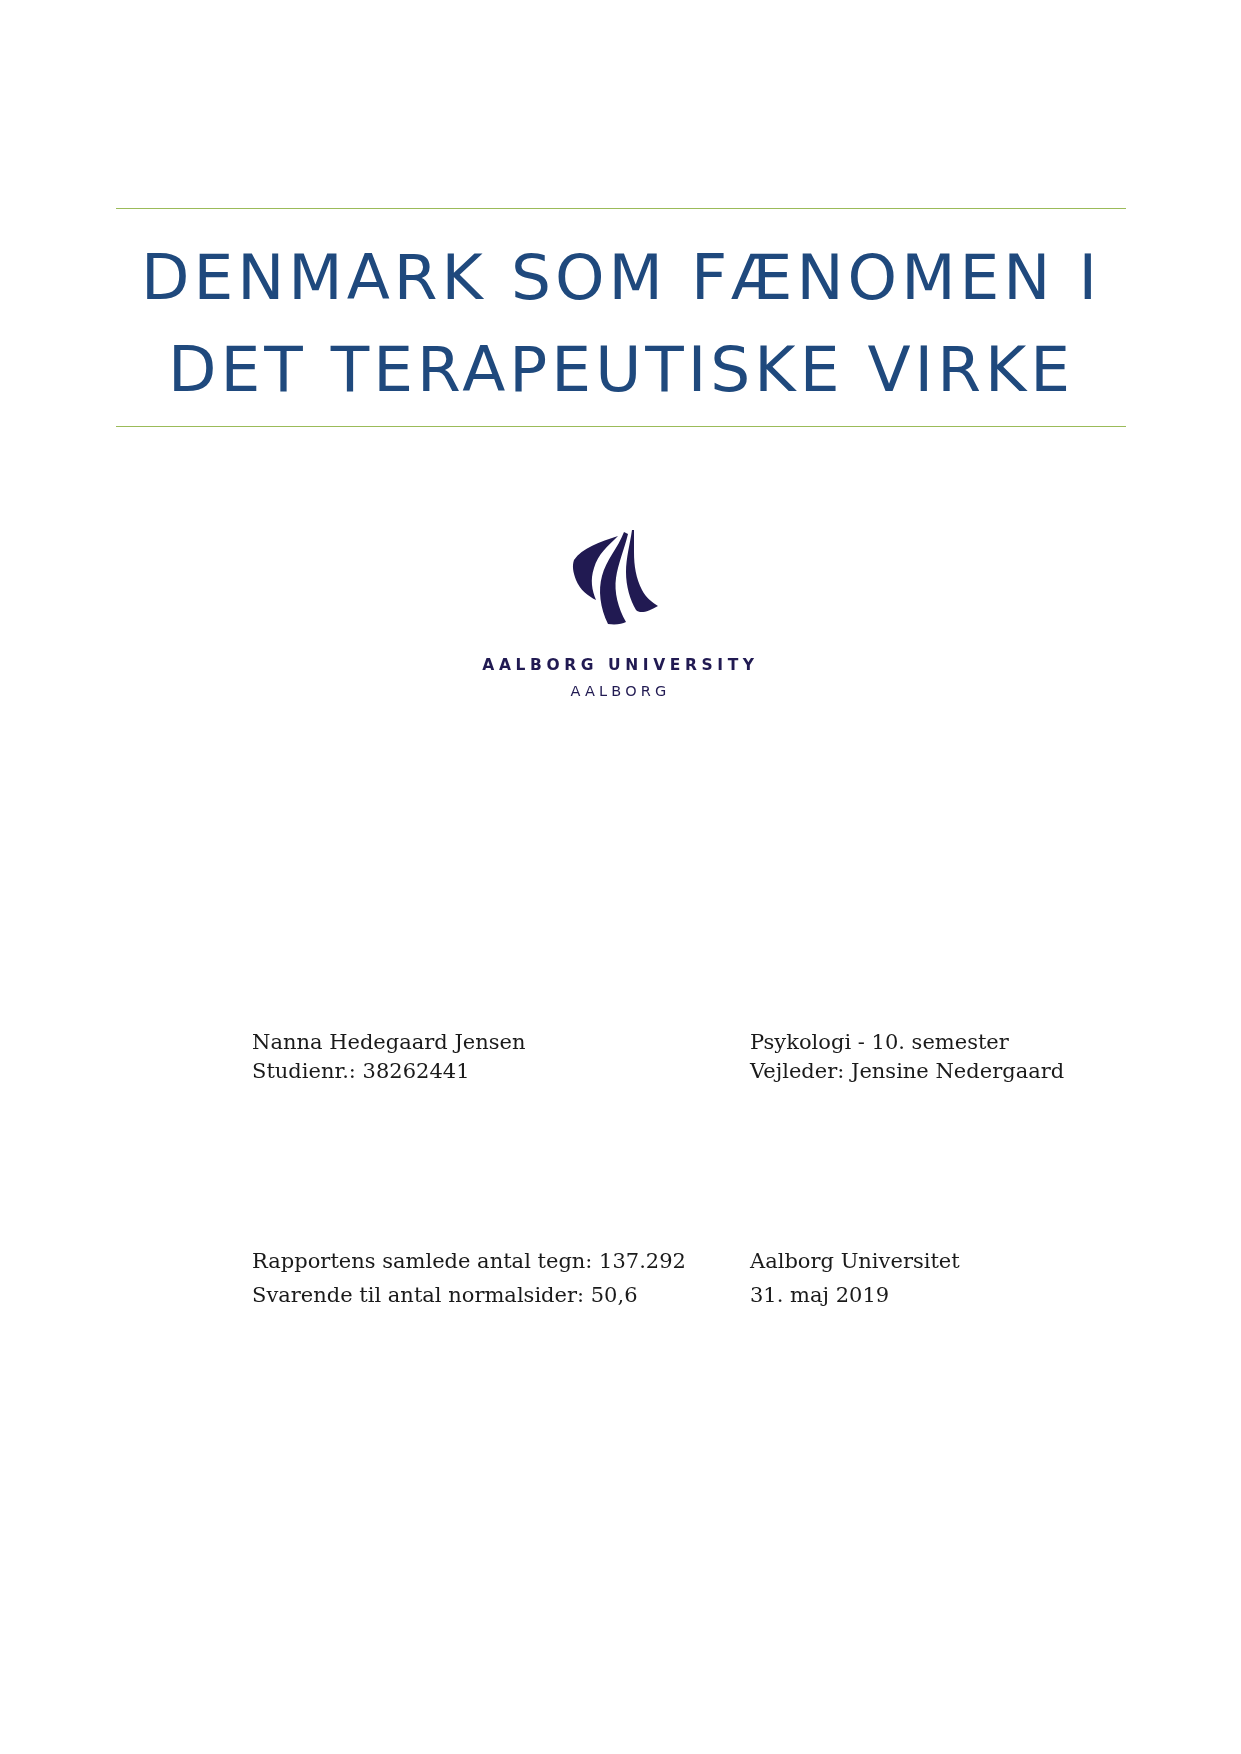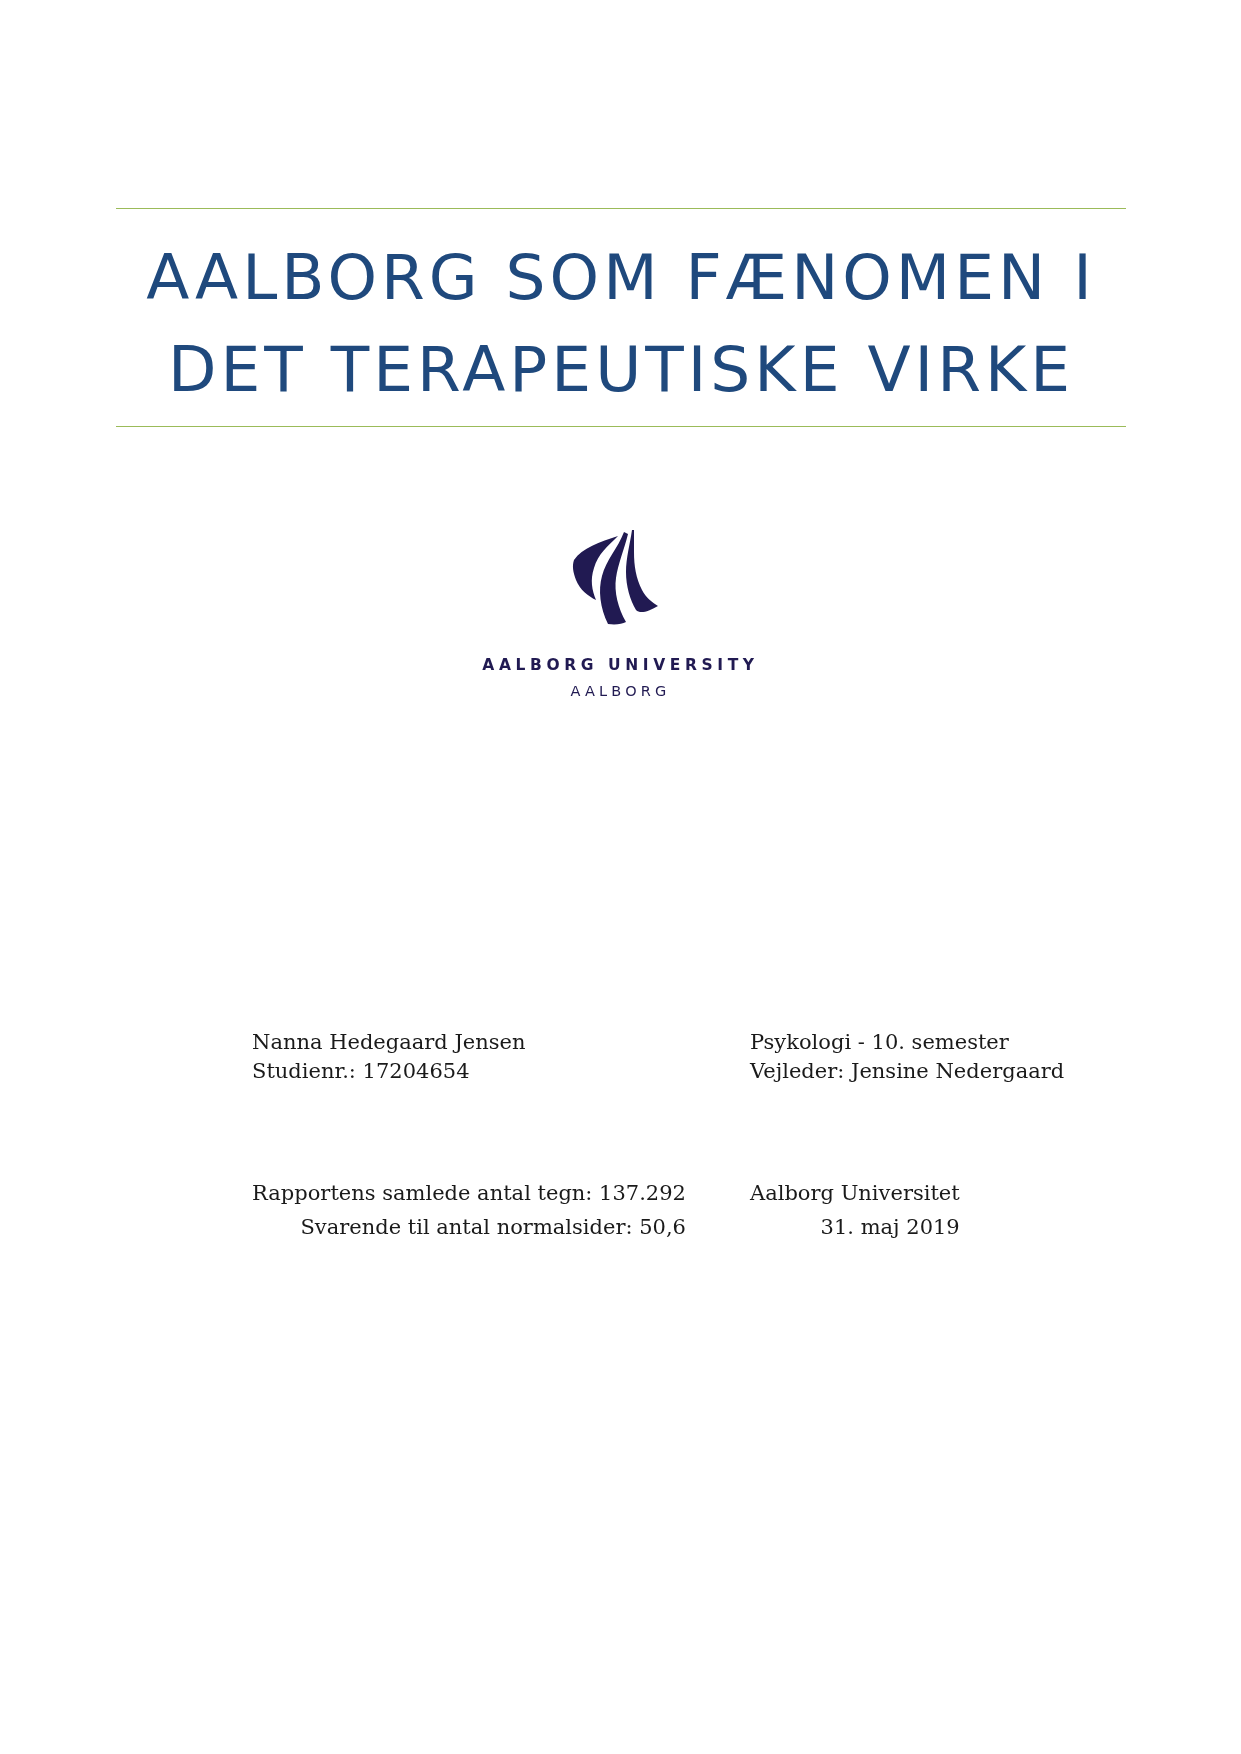--- a/index.html
+++ b/index.html
@@ -28,31 +28,31 @@
   }
   .info {
     position: absolute; font-family: "DejaVu Serif", "Liberation Serif", serif;
     font-size: 21px; color: #1a1a1a; white-space: nowrap; margin-left: 44px;
   }
   .info div { height: 29px; line-height: 29px; }
   .info.b div { height: 34px; line-height: 34px; }
   .left { left: 208px; }
   .right { left: 706px; }
   .grp1 { top: 1028px; }
-  .grp2 { top: 1176px; text-align: right; }
+  .grp2 { top: 1244px; }
 </style>
 </head>
 <body>
 
 <div class="page">
 
   <div class="rule top"></div>
 
   <div class="title">
-    <div>AALBORG SOM FÆNOMEN I</div>
+    <div>DENMARK SOM FÆNOMEN I</div>
     <div>DET TERAPEUTISKE VIRKE</div>
   </div>
 
   <div class="rule bottom"></div>
 
   <svg class="logo-mark" viewBox="0 0 96 100" xmlns="http://www.w3.org/2000/svg">
     <g fill="#211a52">
 
       <path d="M6 32 C 14 20, 32 14, 50 8 C 40 18, 30 26, 26 40 C 22 52, 24 62, 28 72 C 20 68, 12 62, 8 52 C 5 44, 4 38, 6 32 Z"></path>
 
@@ -60,21 +60,21 @@
 
       <path d="M64 2 C 62 16, 58 30, 58 44 C 58 58, 62 72, 68 82 C 72 86, 80 84, 90 78 C 84 74, 78 70, 74 62 C 68 50, 66 38, 66 24 C 66 16, 66 8, 66 2 Z"></path>
     </g>
   </svg>
 
   <div class="logo-name">AALBORG UNIVERSITY</div>
   <div class="logo-country">AALBORG</div>
 
   <div class="info left grp1">
     <div>Nanna Hedegaard Jensen</div>
-    <div>Studienr.: 17204654</div>
+    <div>Studienr.: 38262441</div>
   </div>
 
   <div class="info right grp1">
     <div>Psykologi - 10. semester</div>
     <div>Vejleder: Jensine Nedergaard</div>
   </div>
 
   <div class="info b left grp2">
     <div>Rapportens samlede antal tegn: 137.292</div>
     <div>Svarende til antal normalsider: 50,6</div>

